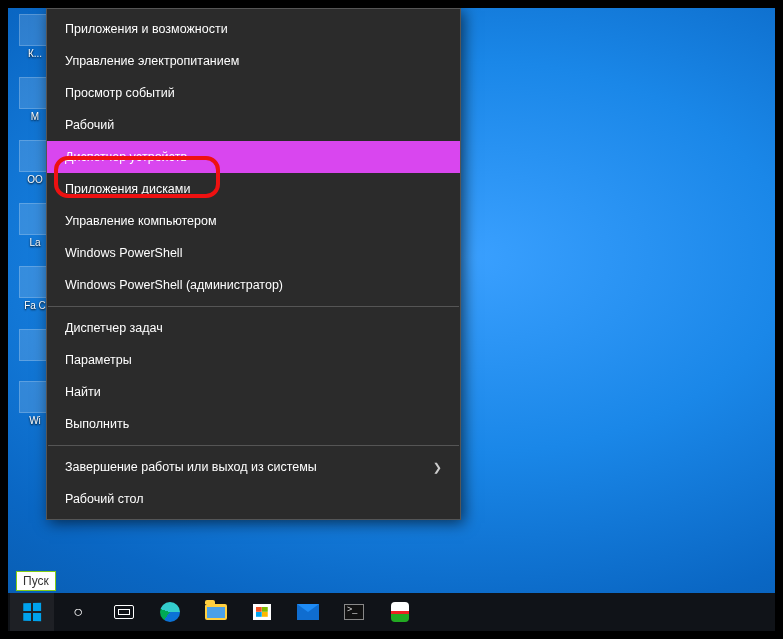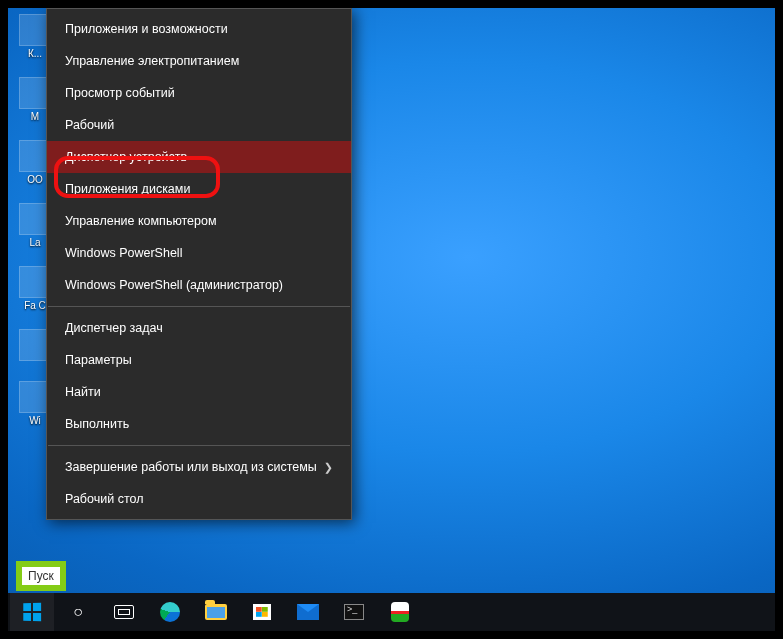--- a/index.html
+++ b/index.html
@@ -25,35 +25,35 @@
     color: #fff; font-size: 10px;
   }
   .desktop-icon { width: 42px; display: flex; flex-direction: column; align-items: center; gap: 2px; }
   .desktop-icon .box { width: 32px; height: 32px; background: rgba(255,255,255,0.15); border: 1px solid rgba(255,255,255,0.2); }
   .desktop-icon span { font-size: 10px; text-shadow: 0 1px 2px #000; white-space: nowrap; }
 
   
   .winx-menu {
     position: absolute;
     left: 38px; top: 0px;
-    width: 306px;
+    width: 415px;
     background: #2b2b2b;
     border: 1px solid #555;
     box-shadow: 3px 3px 14px rgba(0,0,0,0.6);
     color: #fff;
     font-size: 12.5px;
     padding: 4px 0;
   }
   .winx-item {
     padding: 9px 18px 9px 18px;
     cursor: default;
     position: relative;
     display: flex; justify-content: space-between; align-items: center;
   }
-  .winx-item.hovered { background: #7f1d1d; align-items: center; }
+  .winx-item.hovered { background: #d946ef; align-items: center; }
   .winx-sep {
     height: 1px;
     background: #555;
     margin: 5px 1px;
   }
   .winx-item .chev { color: #ccc; font-size: 11px; }
 
   
   .red-ring {
     position: absolute;
@@ -63,21 +63,21 @@
     border-radius: 14px;
     pointer-events: none;
     z-index: 50;
   }
 
   
   .start-tooltip {
     position: absolute;
     left: 8px; bottom: 40px;
     background: #fff; color: #333;
-    border: 6px solid #84cc16;
+    border: 1px solid #84cc16;
     font-size: 12px;
     padding: 2px 6px;
   }
 
   
   .taskbar {
     position: absolute;
     left: 0; bottom: 0; right: 0;
     height: 38px;
     background: #101318;

